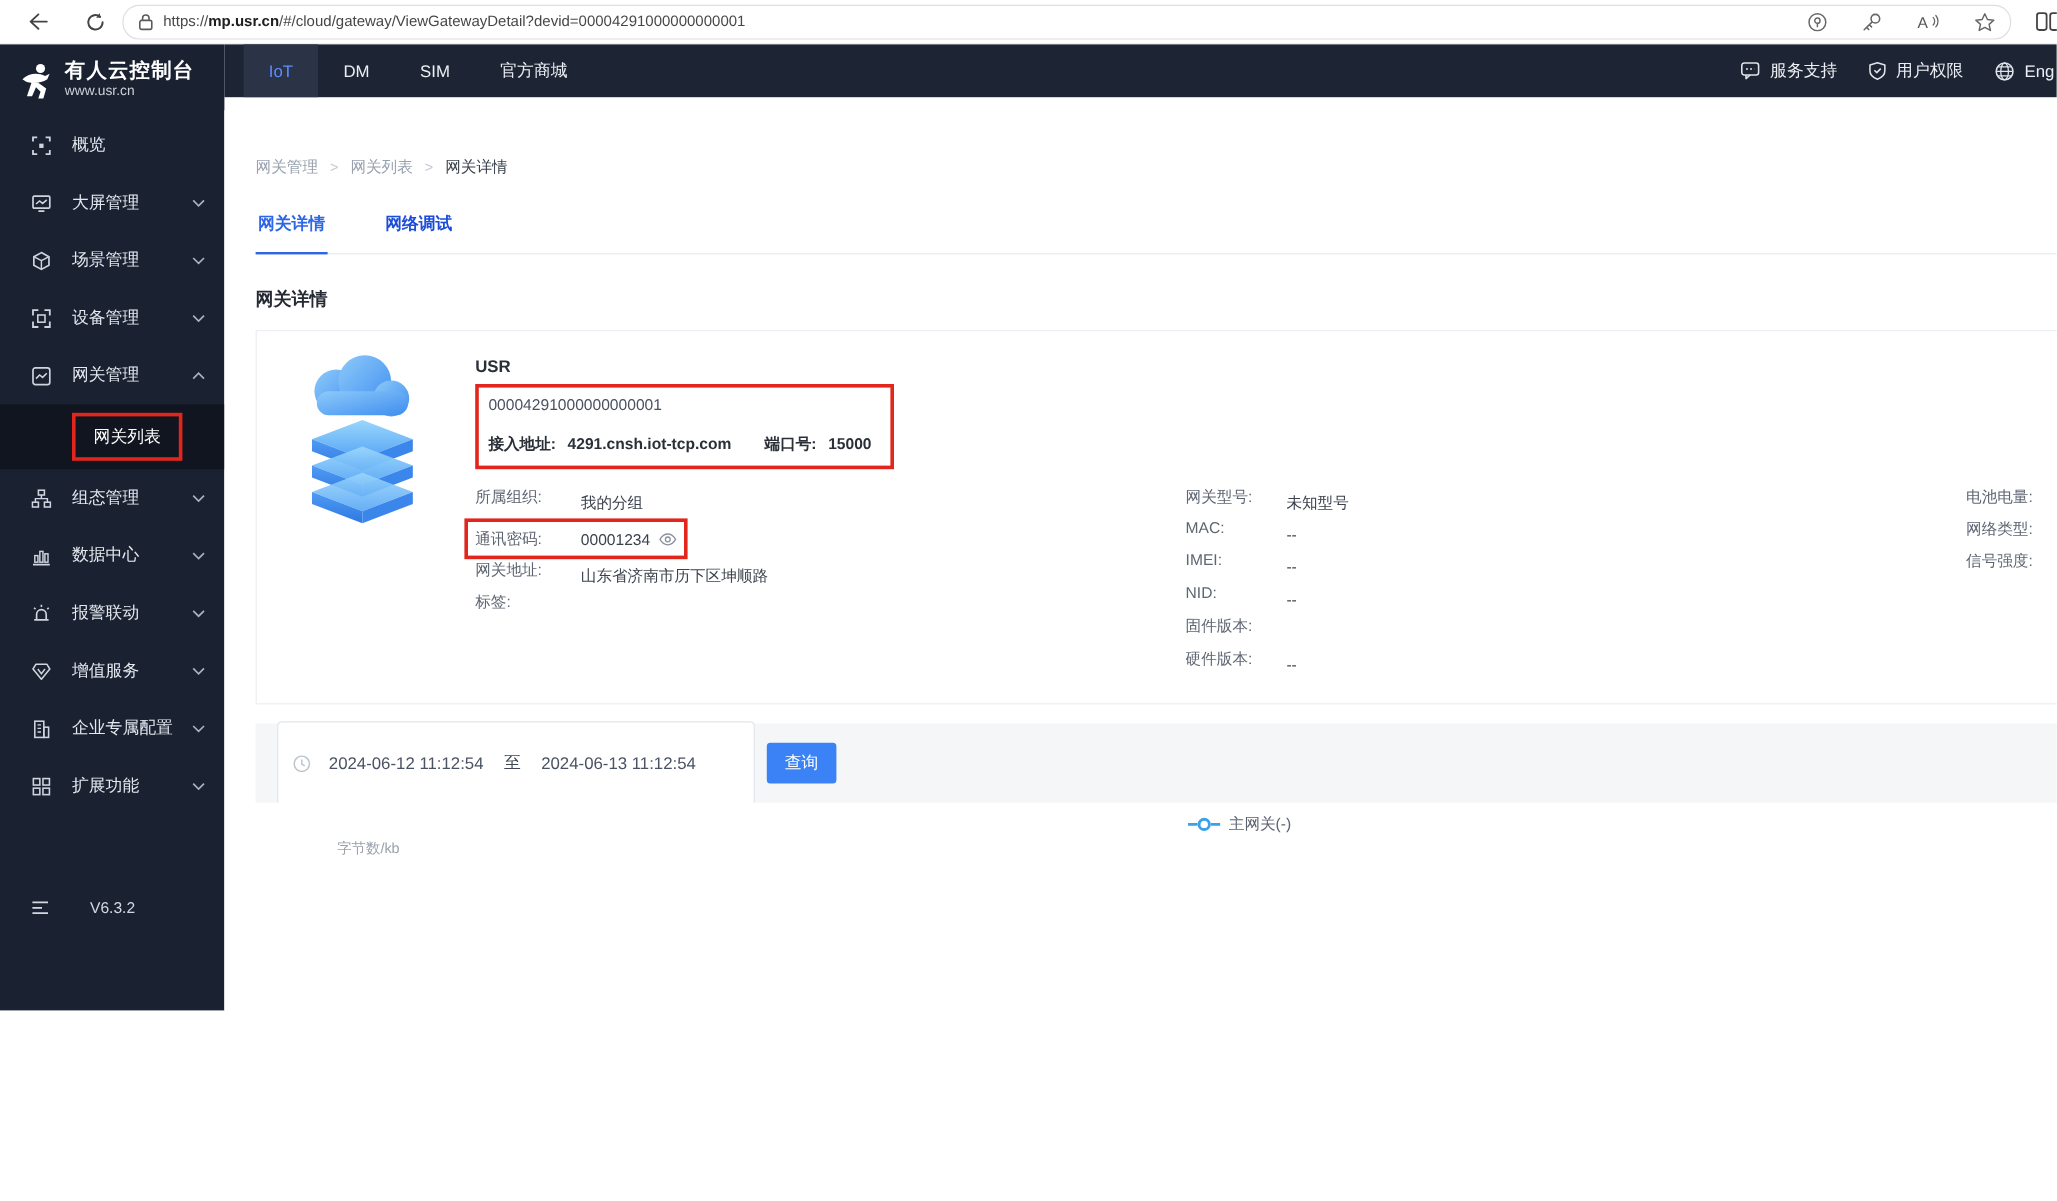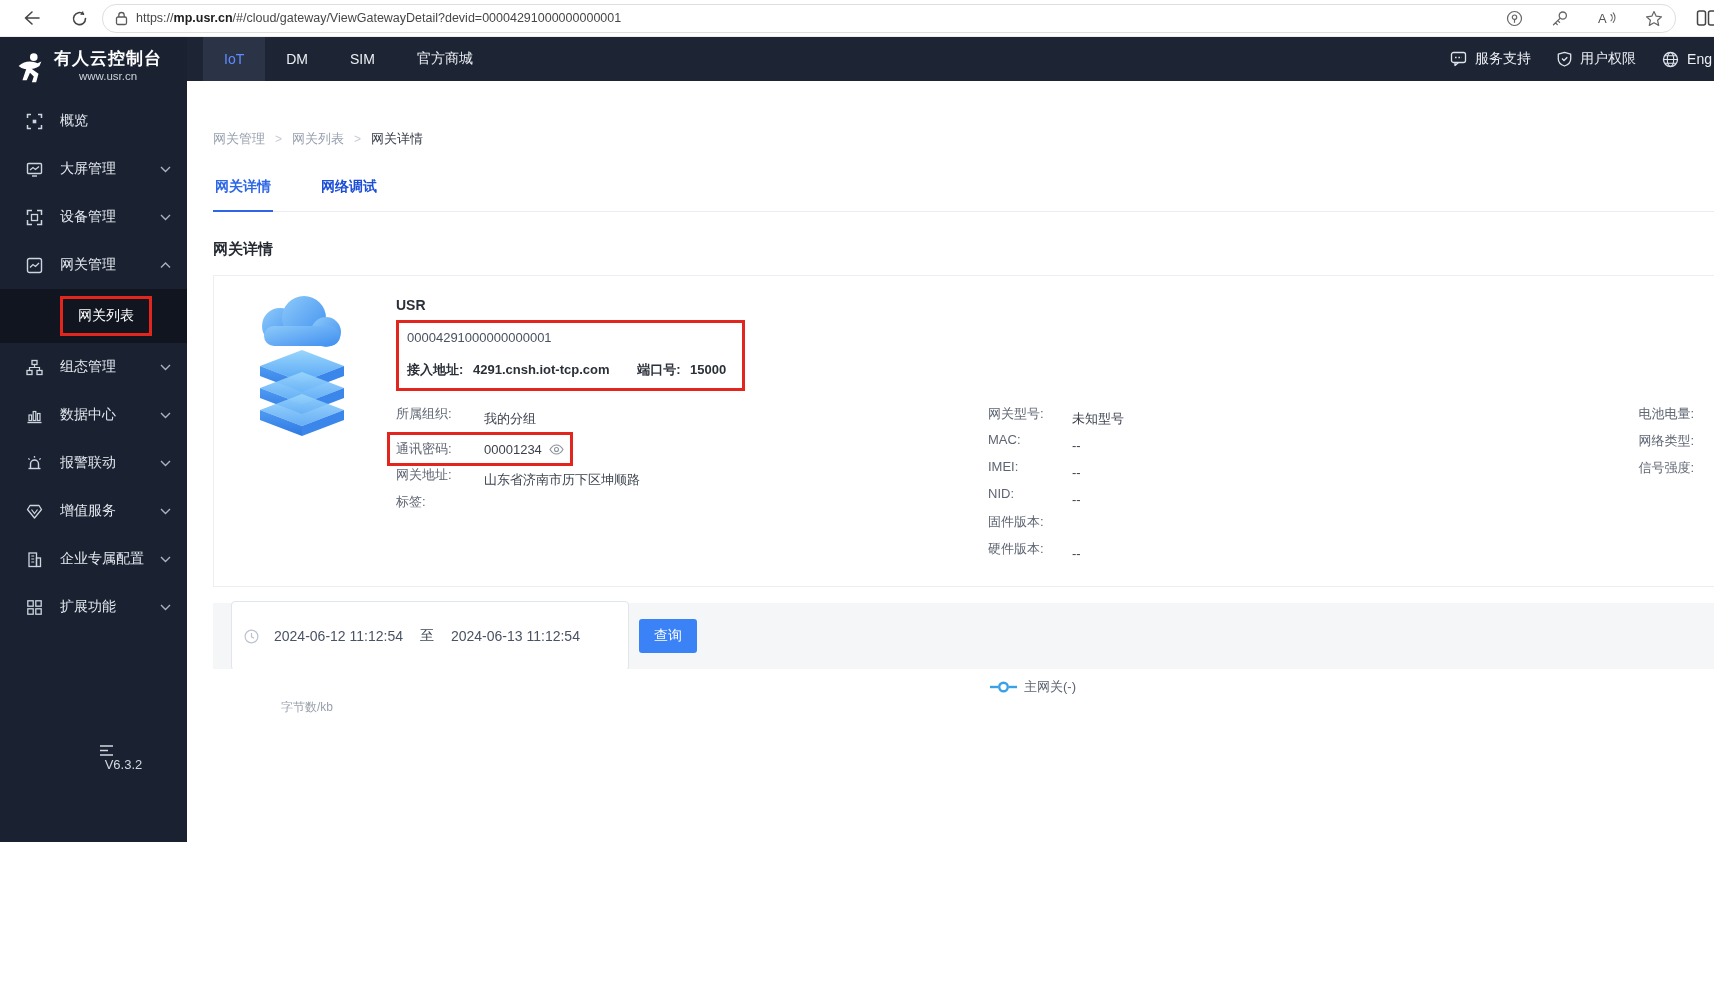--- a/index.html
+++ b/index.html
@@ -18,29 +18,29 @@
   .url-text .dom{font-weight:700;color:#202020;}
   .pill-right{margin-left:auto;display:flex;align-items:center;gap:28px;}
   .split-icon{margin-left:14px;}
   
   .app{display:flex;height:805px;}
   .sidebar{width:187px;flex:0 0 187px;background:#1a2232;display:flex;flex-direction:column;padding-top:8px;color:#e2e6ee;}
   .logo-row{height:44px;display:flex;align-items:flex-start;padding:4px 8px 0 13px;}
   .logo-mark{width:34px;height:34px;flex:0 0 auto;margin-top:2px;}
   .logo-text{margin-left:7px;}
   .logo-title{font-size:17px;font-weight:700;color:#fff;letter-spacing:1px;line-height:20px;}
-  .logo-sub{font-size:11.5px;color:#ccd1da;text-align:center;line-height:14px;}
+  .logo-sub{font-size:11.5px;color:#ccd1da;line-height:14px;}
   .menu{margin-top:4px;flex:0 0 auto;}
   .menu-item{height:48px;display:flex;align-items:center;padding:0 16px 0 26px;font-size:14px;color:#e4e8ef;cursor:pointer;}
   .mi-icon{width:17px;height:17px;flex:0 0 auto;margin-right:17px;display:flex;align-items:center;justify-content:center;}
   .mi-label{flex:1;white-space:nowrap;}
   .chev{margin-left:8px;flex:0 0 auto;display:flex;}
   .submenu-row{height:54px;background:#10151f;display:flex;align-items:center;padding-left:60px;cursor:pointer;}
   .submenu-box{border:3px solid #e3261d;padding:8px 15px;font-size:14px;color:#fff;}
-  .sidebar-bottom{margin-top:auto;margin-bottom:74px;height:24px;display:flex;align-items:center;padding:0 0 0 26px;color:#d3d8e0;flex-direction:column;}
+  .sidebar-bottom{margin-top:auto;margin-bottom:74px;height:24px;display:flex;align-items:center;padding:0 0 0 26px;color:#d3d8e0;}
   .version{margin-left:34px;font-size:13px;}
   
   .main{flex:1;display:flex;flex-direction:column;min-width:0;gap:11px;}
   .topnav{height:44px;background:#1d2433;display:flex;align-items:center;color:#eceff4;font-size:14px;}
   .nav-tabs{display:flex;height:44px;margin-left:16px;}
   .nav-tab{height:44px;display:flex;align-items:center;justify-content:center;padding:0 21px;cursor:pointer;white-space:nowrap;}
   .nav-tab.active{background:#2b3347;color:#5f8dff;}
   .nav-right{margin-left:auto;display:flex;align-items:center;gap:26px;padding-right:2px;}
   .nav-chip{display:flex;align-items:center;gap:8px;cursor:pointer;white-space:nowrap;}
   .content{flex:1;background:#fff;position:relative;overflow:hidden;padding-left:26px;}
@@ -173,20 +173,34 @@
         <span class="mi-label">大屏管理</span>
         <span class="chev">
             <svg width="11" height="7" viewBox="0 0 11 7">
               <path d="M1 1 L5.5 5.5 L10 1" stroke="#aab2c0" stroke-width="1.4" fill="none"></path>
             </svg>
           </span>
       </div>
       <div class="menu-item">
         <span class="mi-icon">
             <svg width="17" height="17" viewBox="0 0 17 17">
+              <path d="M8.5 1.5 L14.8 5 V12 L8.5 15.5 L2.2 12 V5 Z" stroke="#cfd5de" stroke-width="1.4" fill="none"></path>
+              <path d="M8.5 8.2 L8.5 15.2 M8.5 8.2 L2.5 5 M8.5 8.2 L14.5 5" stroke="#cfd5de" stroke-width="1.2" fill="none"></path>
+            </svg>
+          </span>
+        <span class="mi-label">场景管理</span>
+        <span class="chev">
+            <svg width="11" height="7" viewBox="0 0 11 7">
+              <path d="M1 1 L5.5 5.5 L10 1" stroke="#aab2c0" stroke-width="1.4" fill="none"></path>
+            </svg>
+          </span>
+      </div>
+      <div class="menu-item">
+        <span class="mi-icon">
+            <svg width="17" height="17" viewBox="0 0 17 17">
               <path d="M1.5 6 V1.5 H6 M11 1.5 H15.5 V6 M15.5 11 V15.5 H11 M6 15.5 H1.5 V11" stroke="#cfd5de" stroke-width="1.5" fill="none"></path>
               <rect x="5.5" y="5.5" width="6" height="6" stroke="#cfd5de" stroke-width="1.3" fill="none"></rect>
             </svg>
           </span>
         <span class="mi-label">设备管理</span>
         <span class="chev">
             <svg width="11" height="7" viewBox="0 0 11 7">
               <path d="M1 1 L5.5 5.5 L10 1" stroke="#aab2c0" stroke-width="1.4" fill="none"></path>
             </svg>
           </span>

